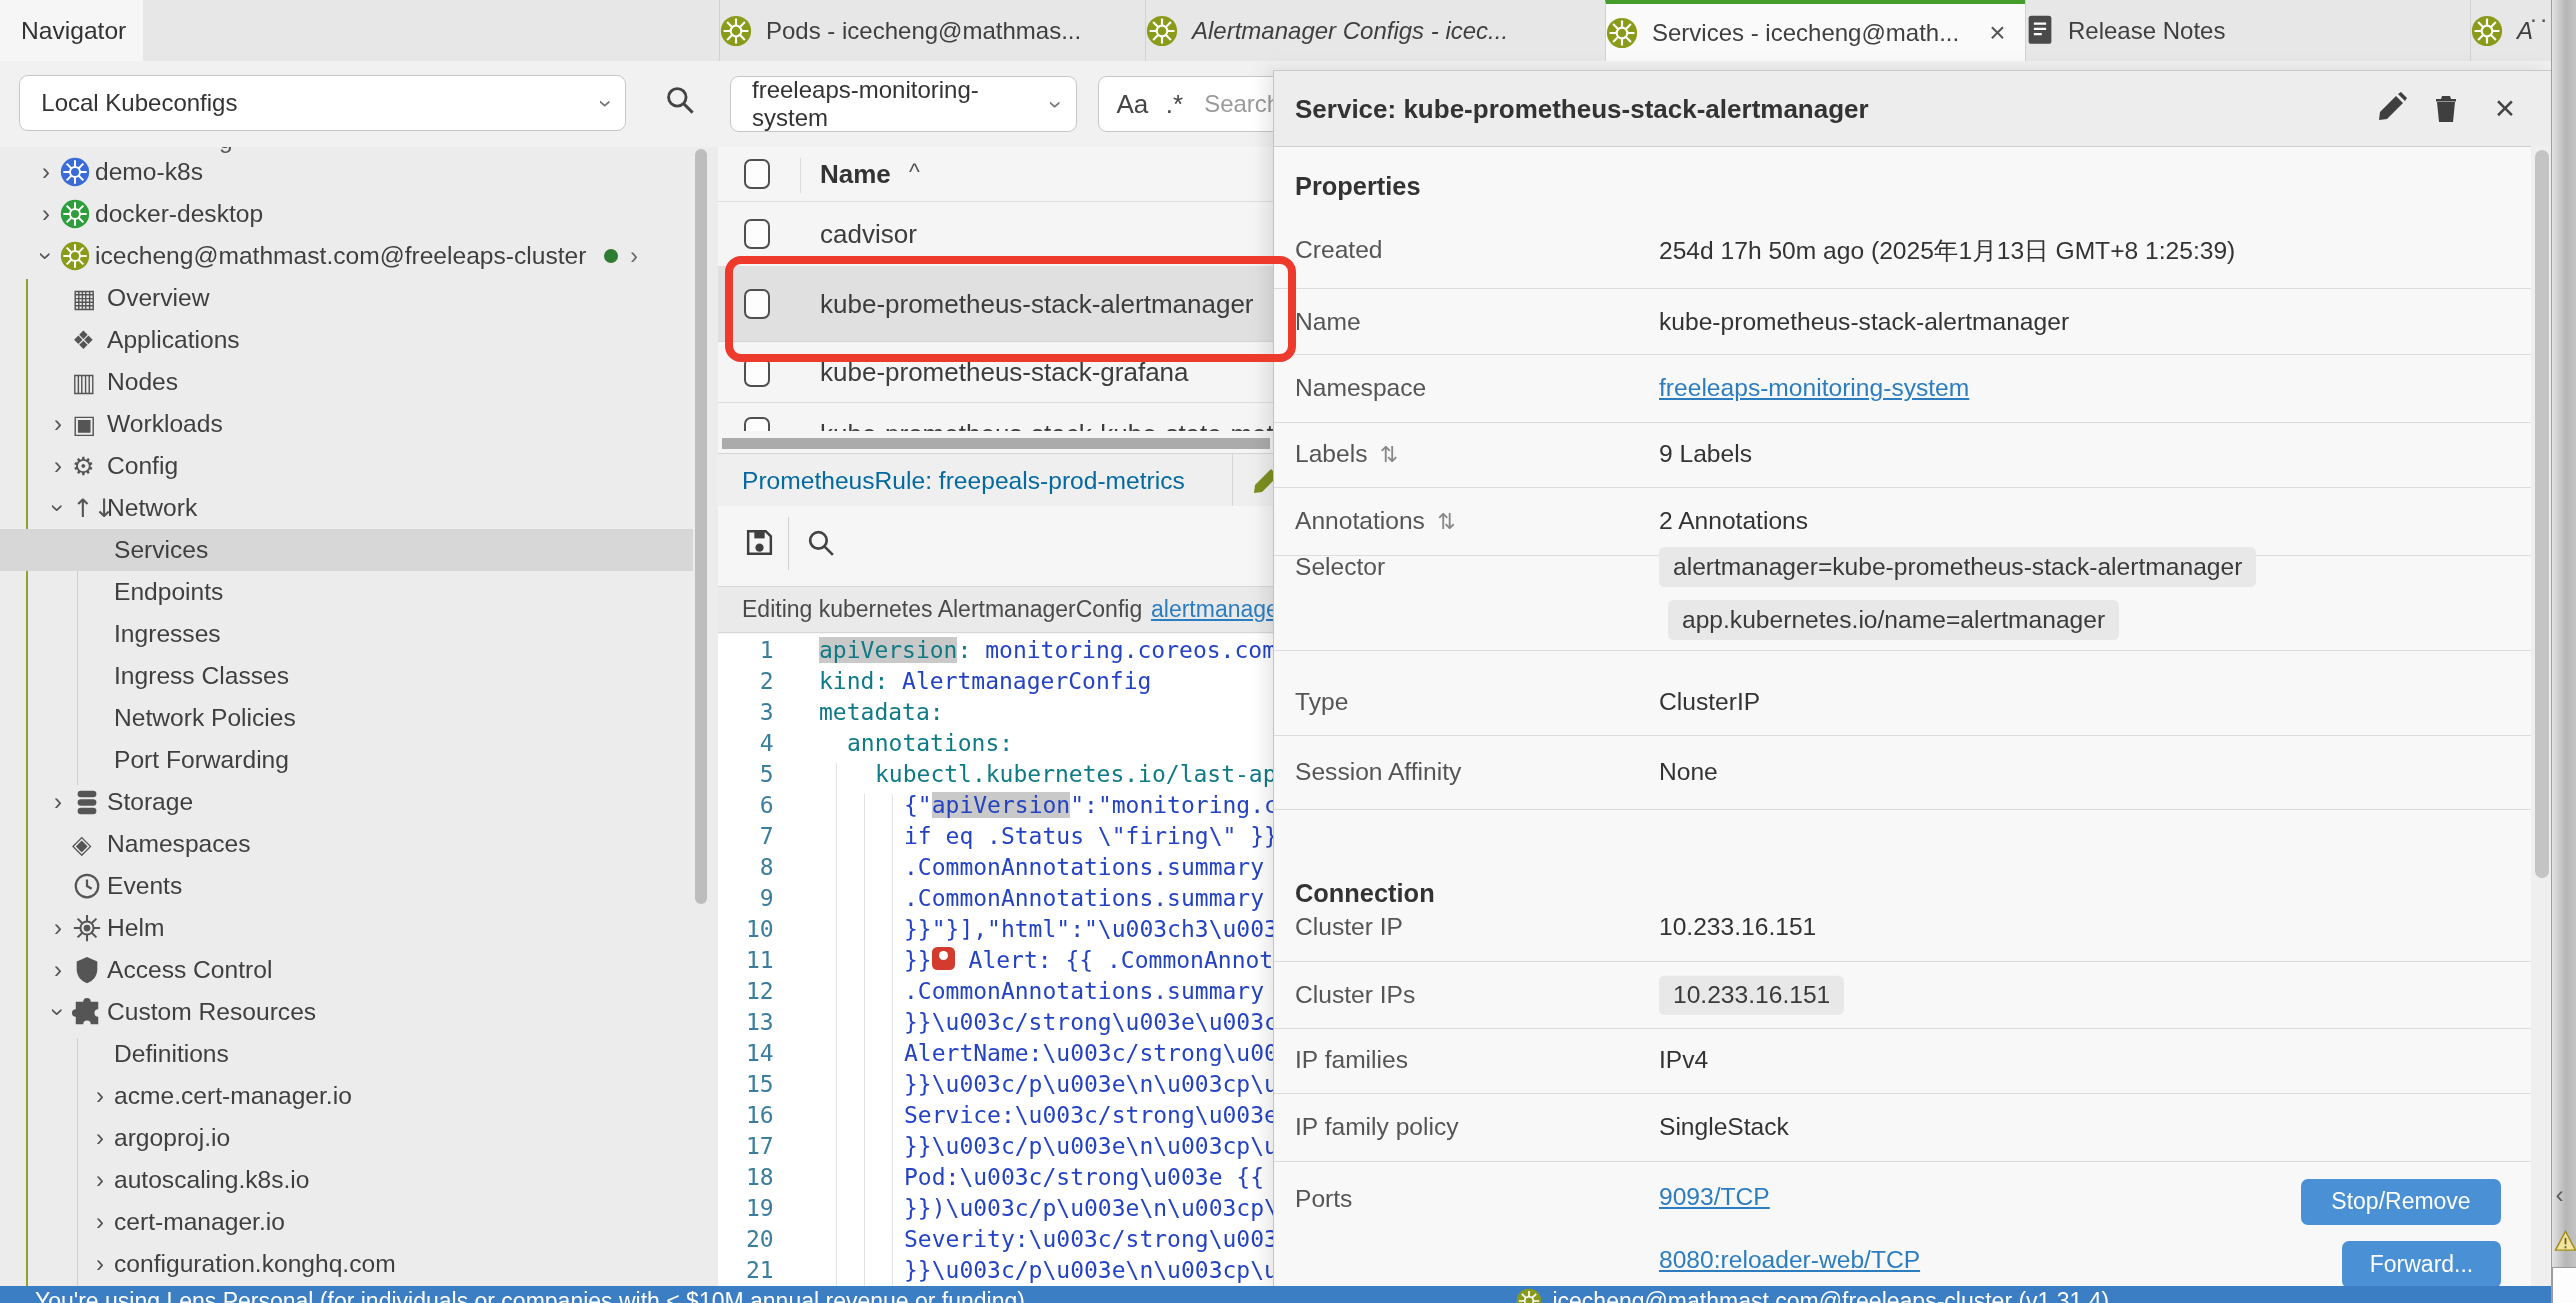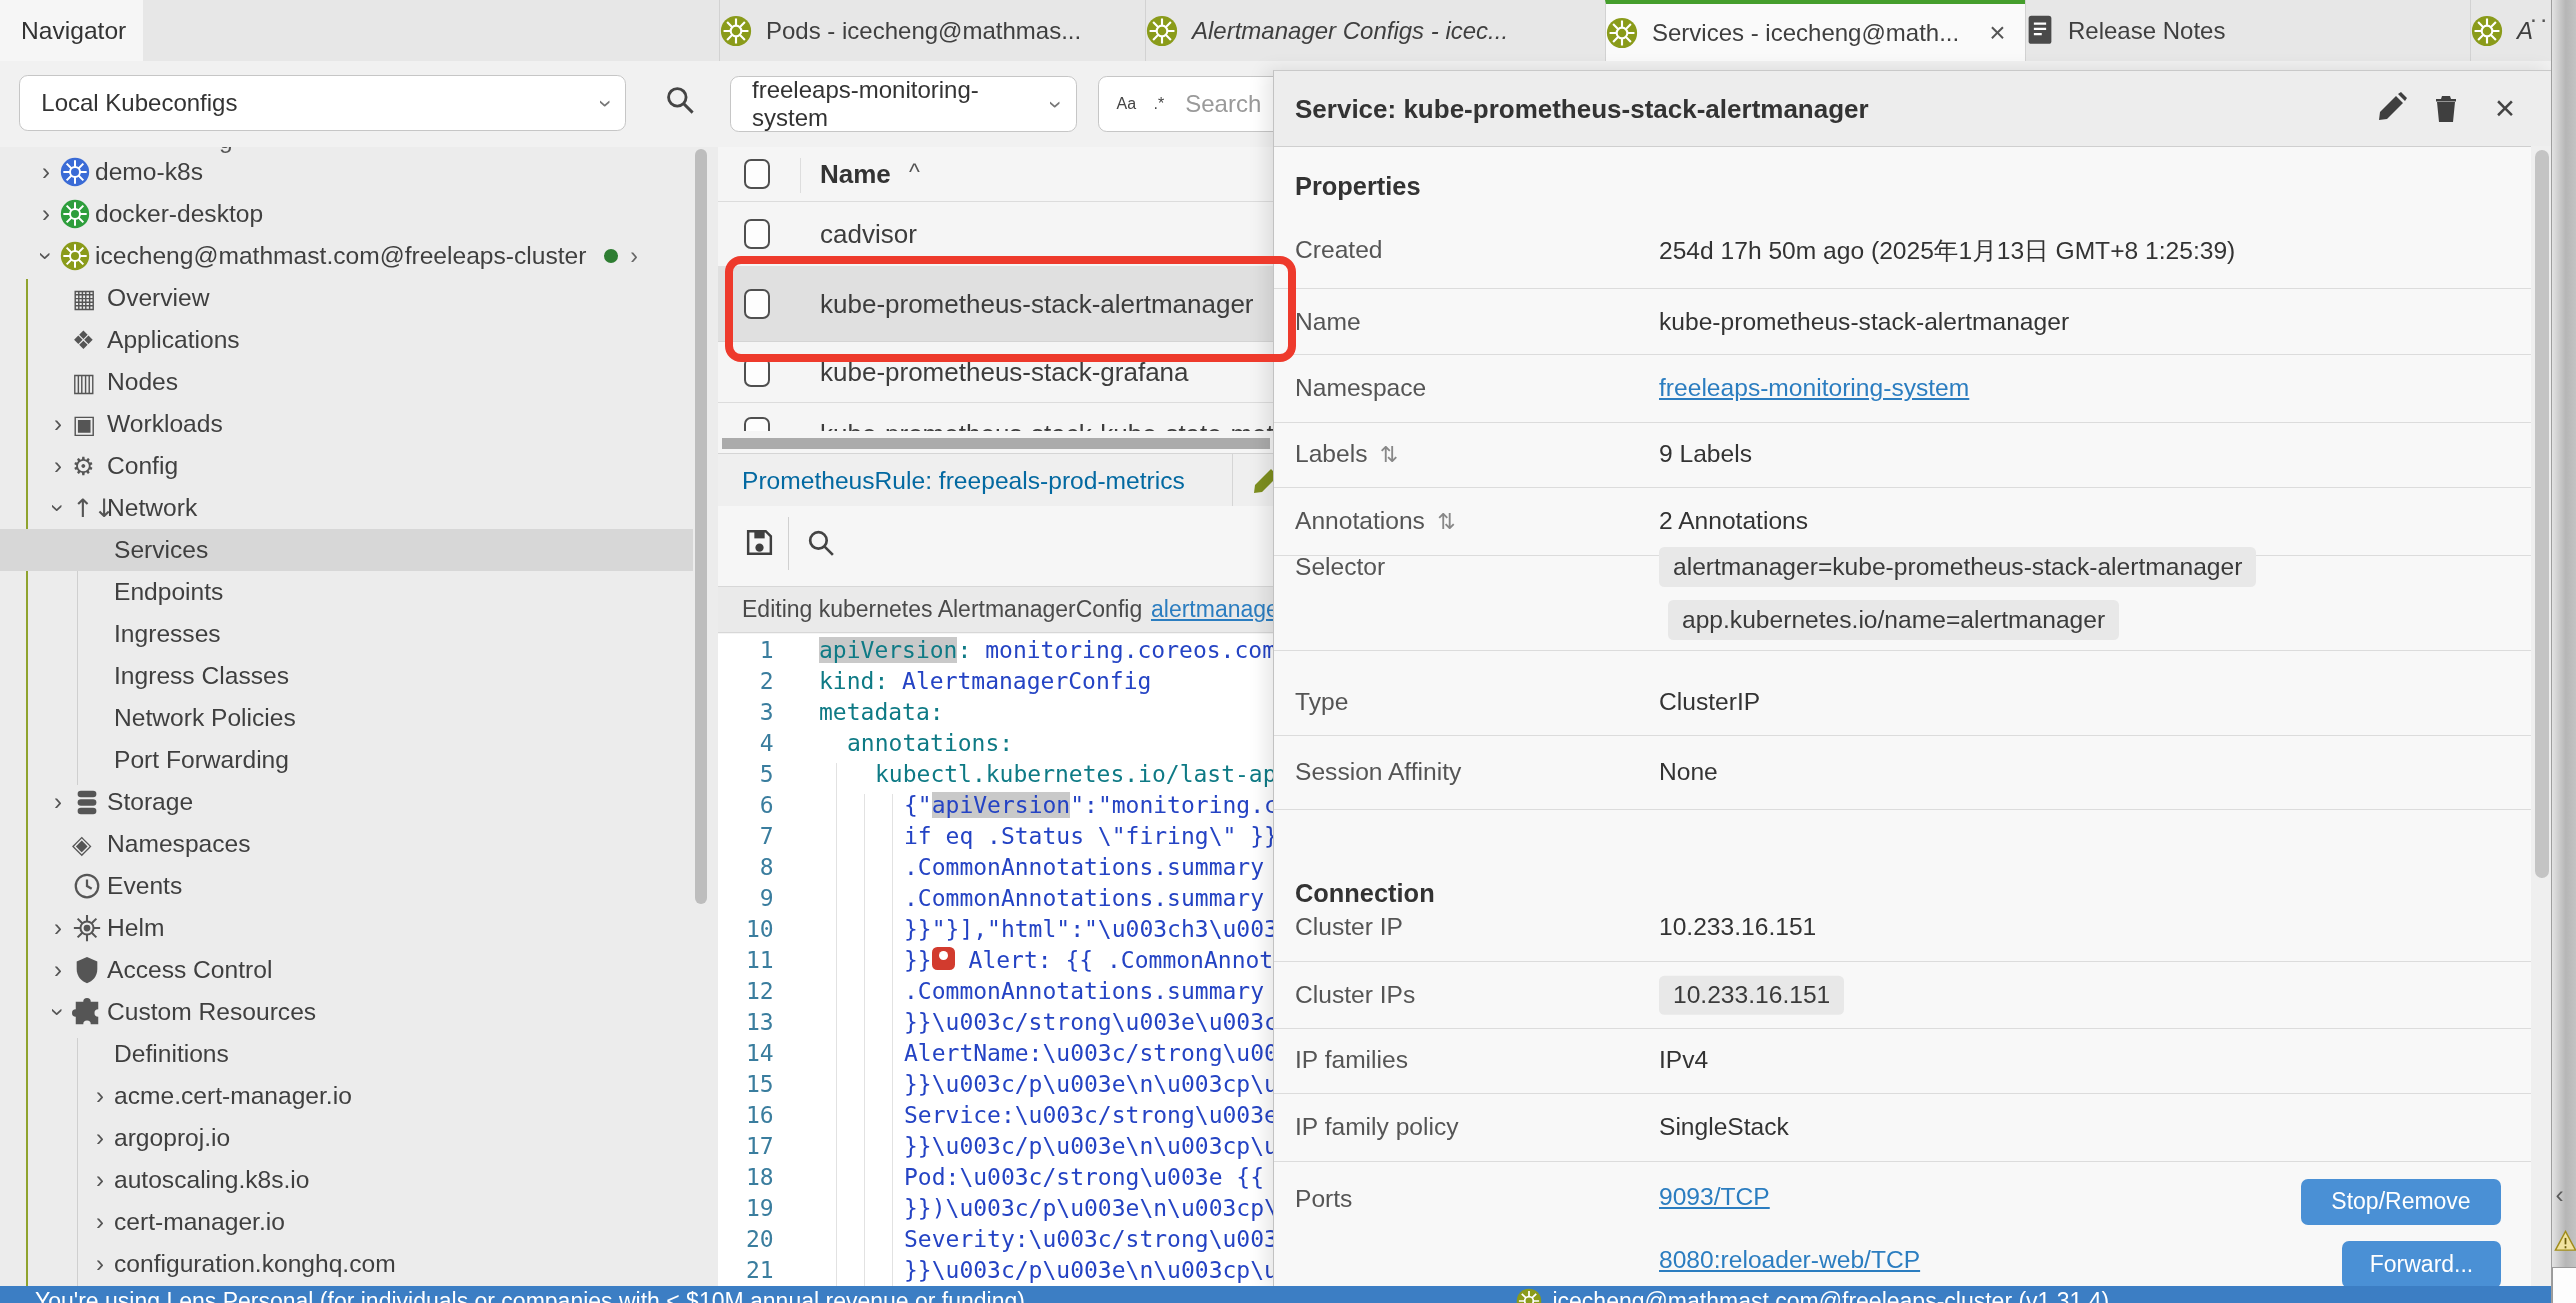--- a/index.html
+++ b/index.html
@@ -19,21 +19,21 @@
   .doc-ic{width:28px;height:33px;margin-right:14px}
 
   
   #toolbar{left:0;top:61px;width:2551px;height:87px;background:#f1f1f1;border-bottom:0.9px solid #d9d9d9}
   .select{background:#fff;border:0.9px solid #c6c6c6;border-radius:8.8px;display:flex;align-items:center;box-sizing:border-box;font-size:24px;color:#333}
   .select .chev-down{margin-left:auto;margin-right:16px;color:#777;font-size:23px;transform:rotate(90deg)}
   #kubeconfig-select{left:19.3px;top:14px;width:607px;height:56px;padding-left:21px}
   #sidebar-search{left:662px;top:21px;width:35px;height:35px}
   #ns-select{left:730px;top:15px;width:347px;height:56px;padding-left:21px}
   #obj-search{left:1098px;top:15px;width:263px;height:56px;background:#fff;border:0.9px solid #c6c6c6;border-radius:8.8px;display:flex;align-items:center;box-sizing:border-box}
-  #obj-search .tgl{font-size:16px;color:#444;margin-left:17.5px}
+  #obj-search .tgl{font-size:26px;color:#444;margin-left:17.5px}
   #obj-search .ph{font-size:24px;color:#9a9a9a;margin-left:21px}
 
   
   #sidebar{left:0;top:147px;width:718px;height:1139px;background:#ececec;overflow:hidden;border-right:0.9px solid #c9c9c9}
   #tree{position:absolute;left:0;top:4.4px;width:693px}
   .titem{position:relative;height:42px;display:flex;align-items:center;font-size:24.6px;color:#3f3f3f;white-space:nowrap}
   .titem.selected{background:#d7d7d7}
   .titem .chev{width:28px;flex:0 0 auto;text-align:center;color:#555;font-size:24px}
   .titem .chev.down{transform:rotate(90deg)}
   .titem .ticon{width:35px;flex:0 0 auto;display:flex;align-items:center;font-family:"DejaVu Sans",sans-serif;font-size:25.4px;color:#555}

